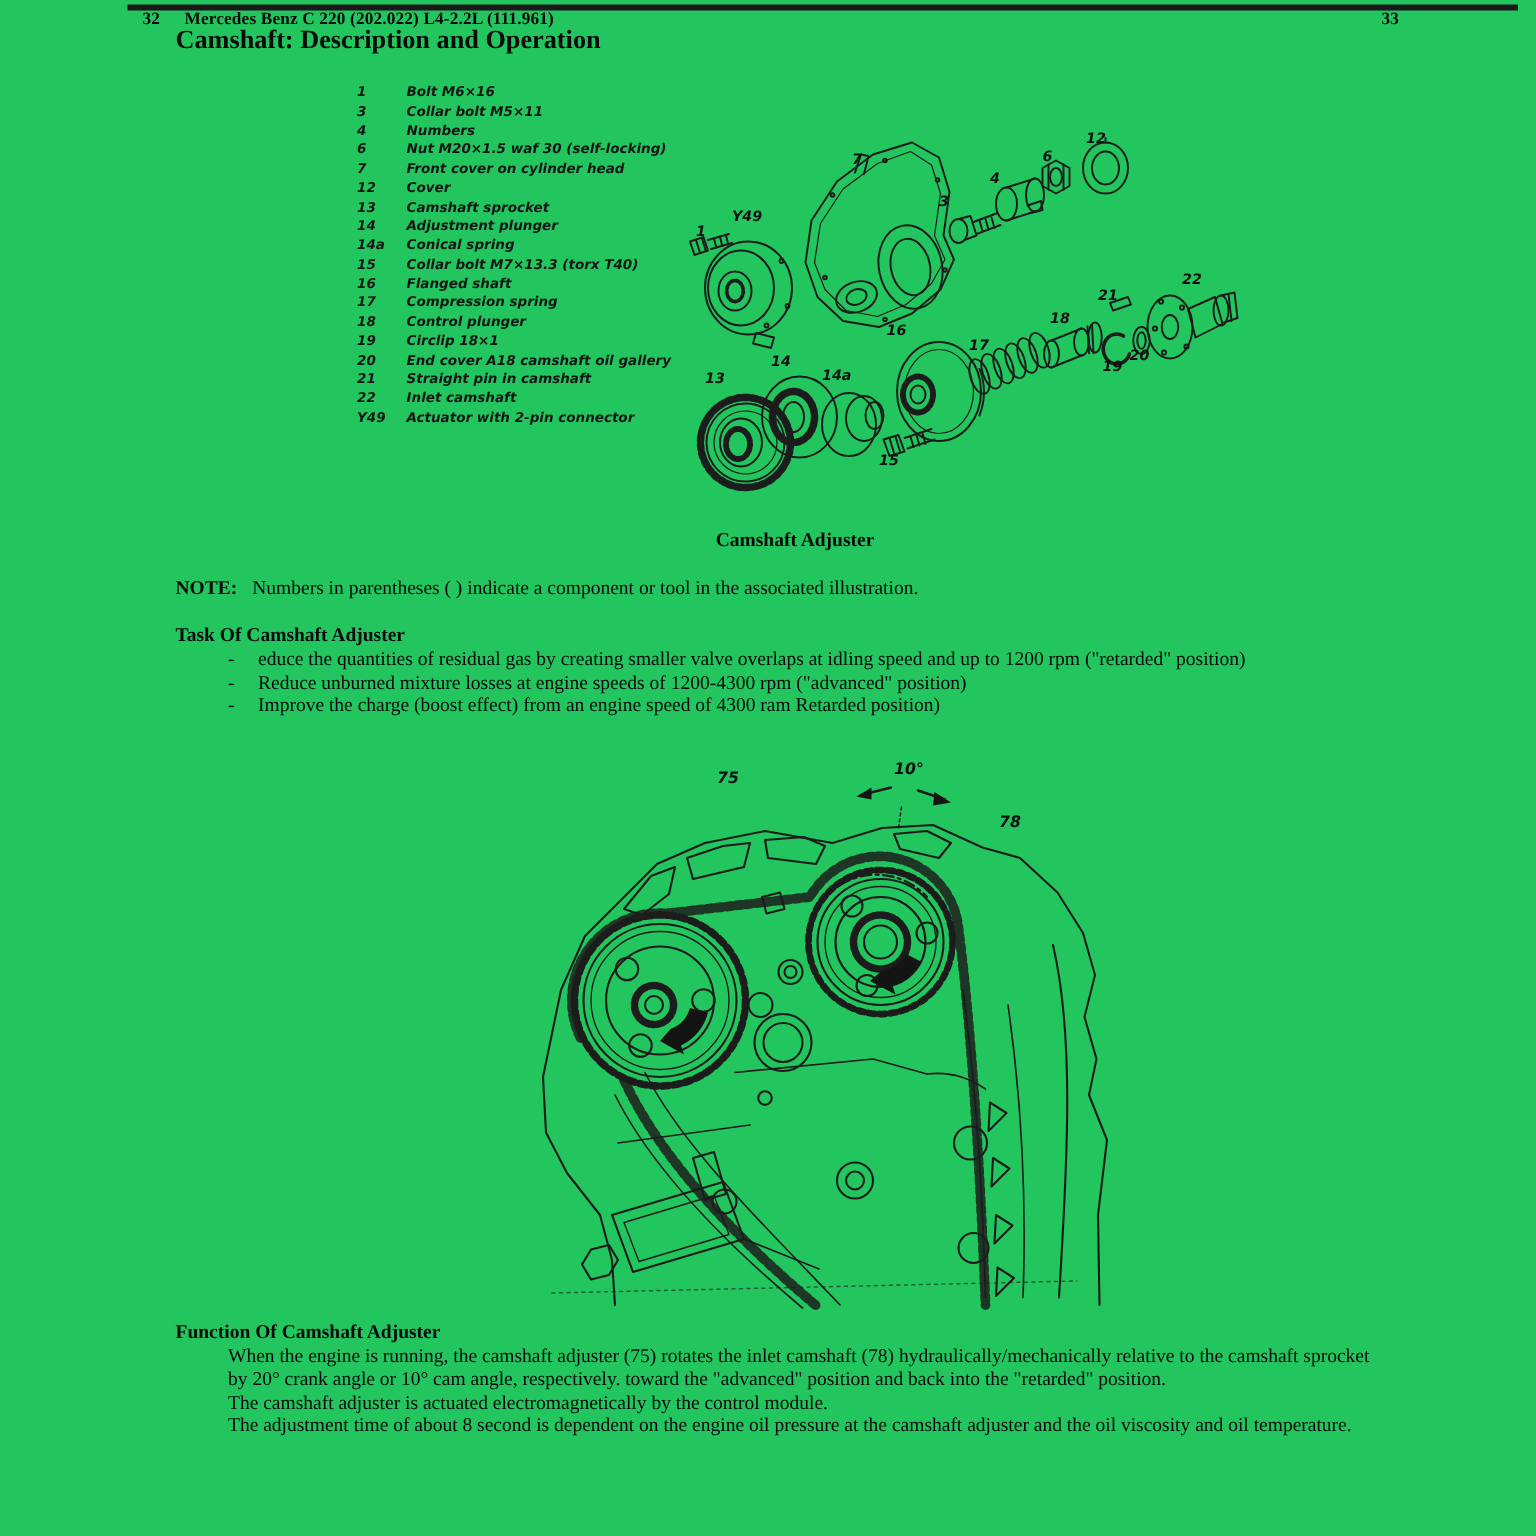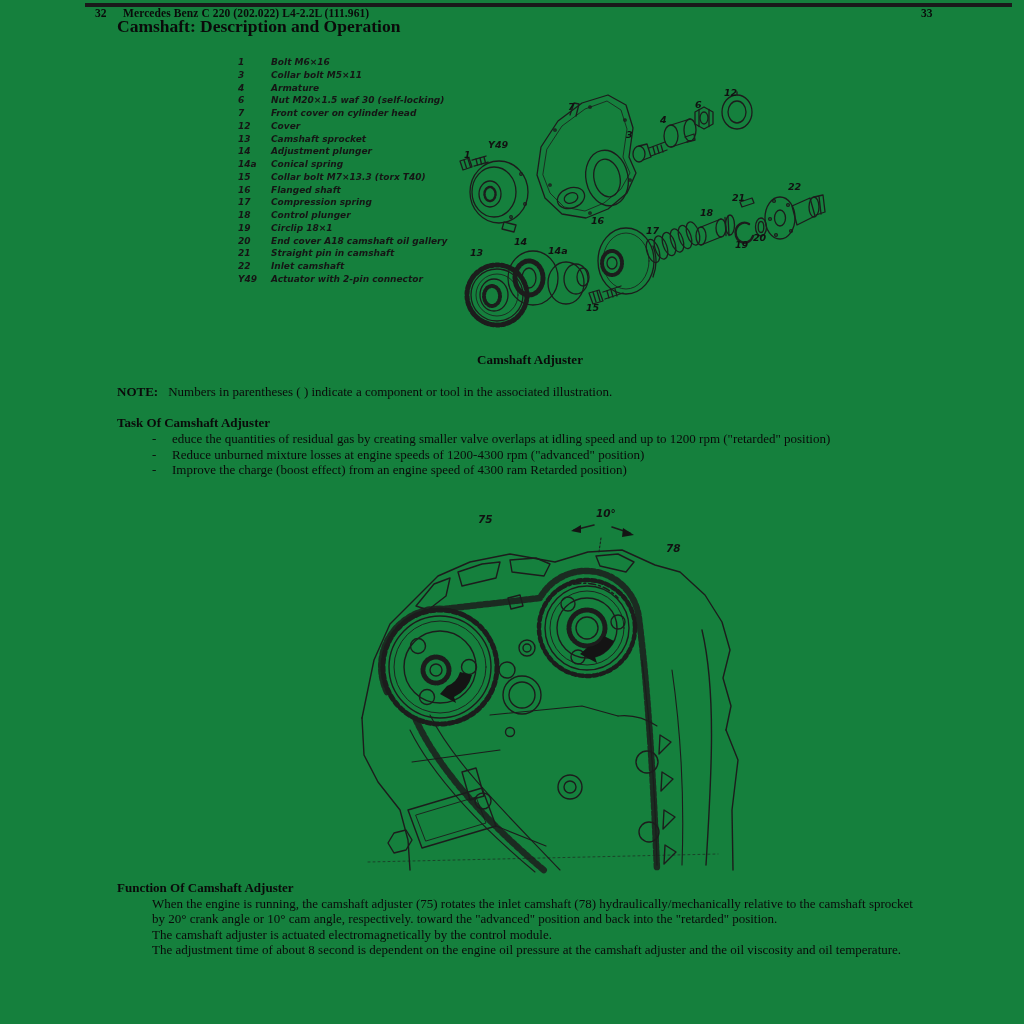--- a/index.html
+++ b/index.html
@@ -1,16 +1,16 @@
 <!DOCTYPE html>
 <html><head>
 <meta charset="utf-8">
 <style>
   html,body{margin:0;padding:0;background:#e8e8e8;}
-  .page{position:relative;width:1024px;height:1024px;background:#15803d;overflow:hidden;
+  .page{position:relative;width:1024px;height:1024px;background:#22c55e;overflow:hidden;
         font-family:"Liberation Serif",serif;color:#0a0a0a;}
   .toprule{position:absolute;left:85px;top:3px;width:927px;height:4px;background:#1a1a1a;}
   .pgnum{position:absolute;top:7px;font-size:11.5px;font-weight:bold;}
   .hdr{position:absolute;left:123px;top:7px;font-size:11.5px;font-weight:bold;letter-spacing:.1px;}
   .title{position:absolute;left:117px;top:16px;margin:0;font-size:17.5px;font-weight:bold;}
   .legend{position:absolute;left:238px;top:56px;font-family:"DejaVu Sans",sans-serif;
           font-size:9px;font-weight:bold;font-style:italic;line-height:12.75px;color:#151515;}
   .leg-row{display:flex;}
   .leg-num{width:33px;flex:0 0 33px;}
   .diagram1{position:absolute;left:440px;top:85px;width:395px;height:268px;}
@@ -49,21 +49,21 @@
     <div class="leg-row">
         <span class="leg-num">1</span>
         <span class="leg-label">Bolt M6×16</span>
       </div>
     <div class="leg-row">
         <span class="leg-num">3</span>
         <span class="leg-label">Collar bolt M5×11</span>
       </div>
     <div class="leg-row">
         <span class="leg-num">4</span>
-        <span class="leg-label">Armature</span>
+        <span class="leg-label">Numbers</span>
       </div>
     <div class="leg-row">
         <span class="leg-num">6</span>
         <span class="leg-label">Nut M20×1.5 waf 30 (self-locking)</span>
       </div>
     <div class="leg-row">
         <span class="leg-num">7</span>
         <span class="leg-label">Front cover on cylinder head</span>
       </div>
     <div class="leg-row">

